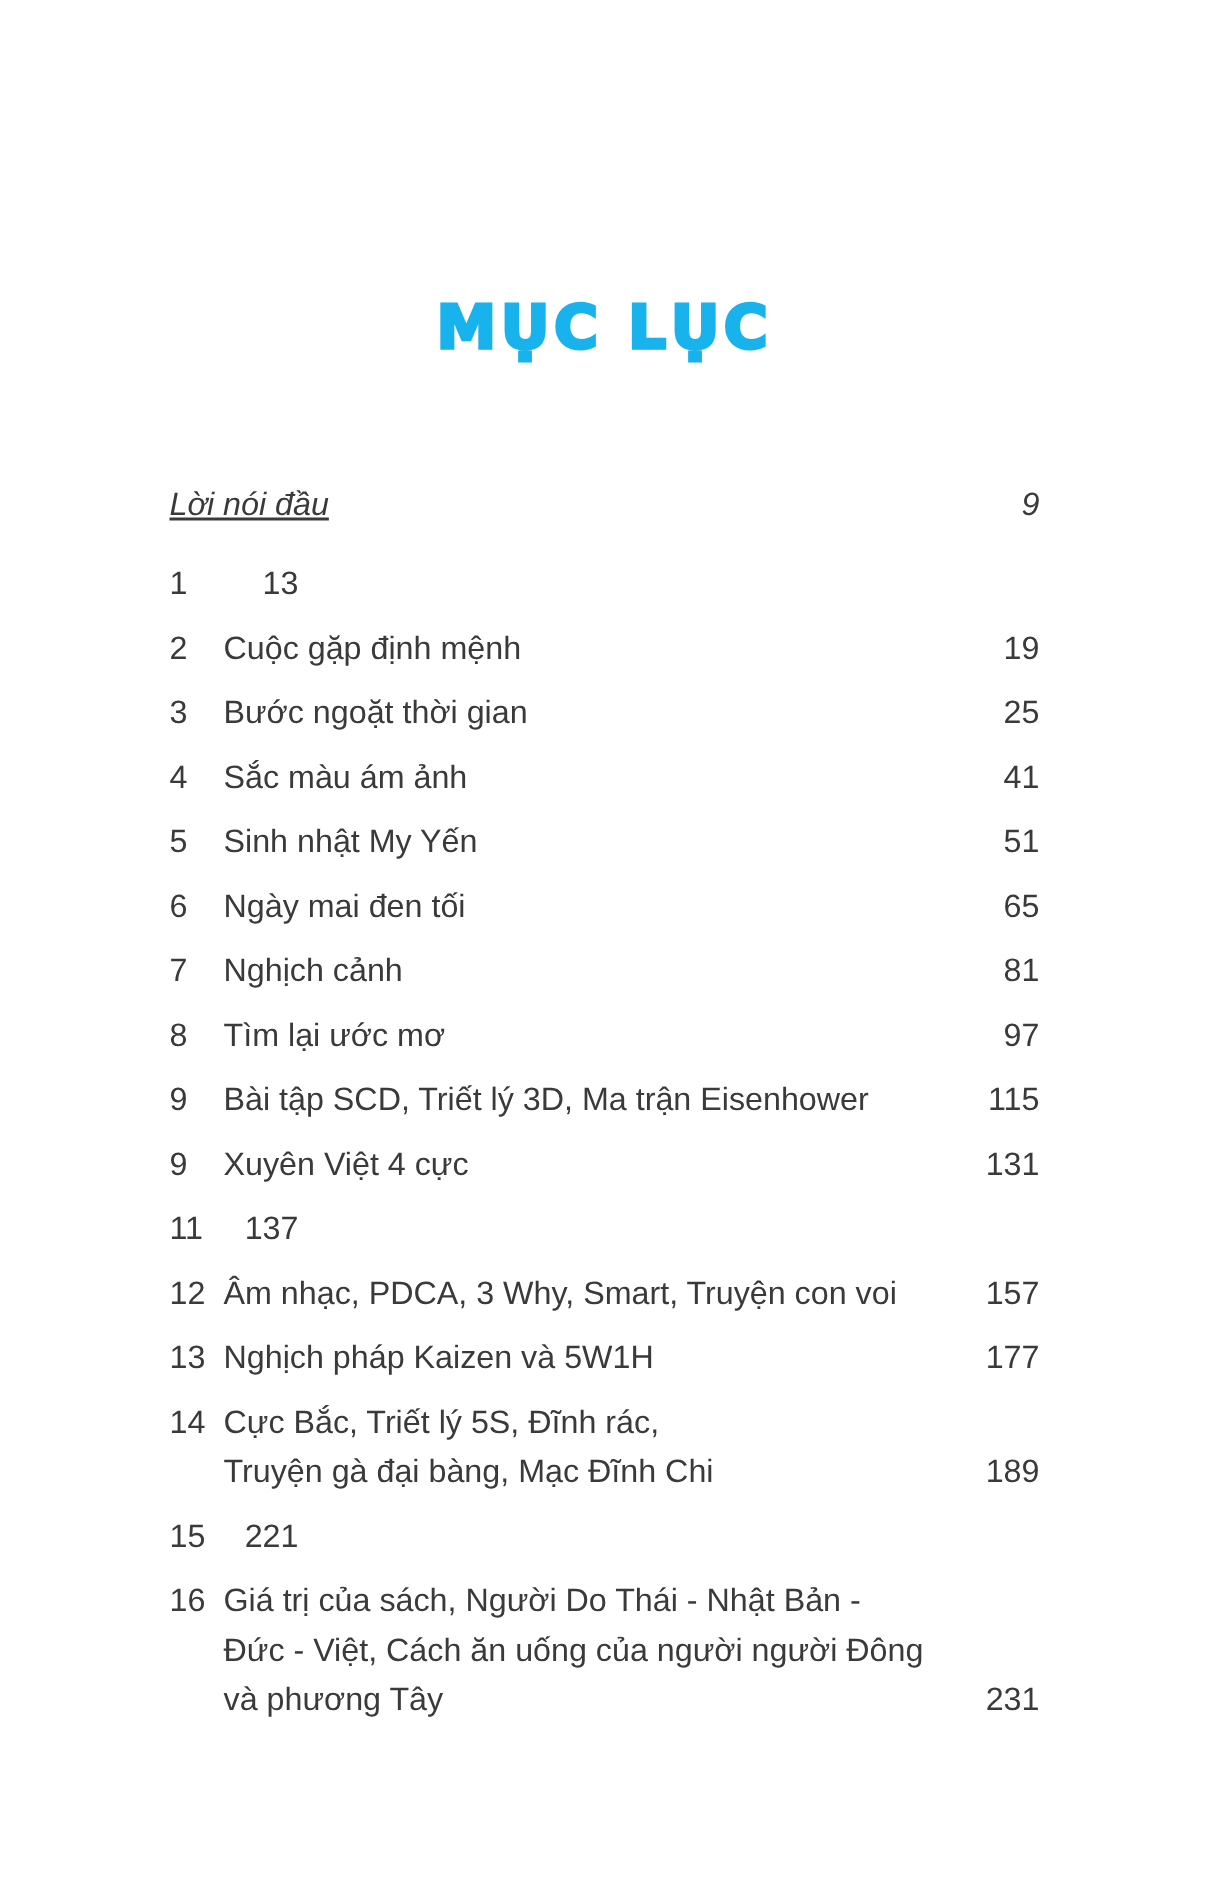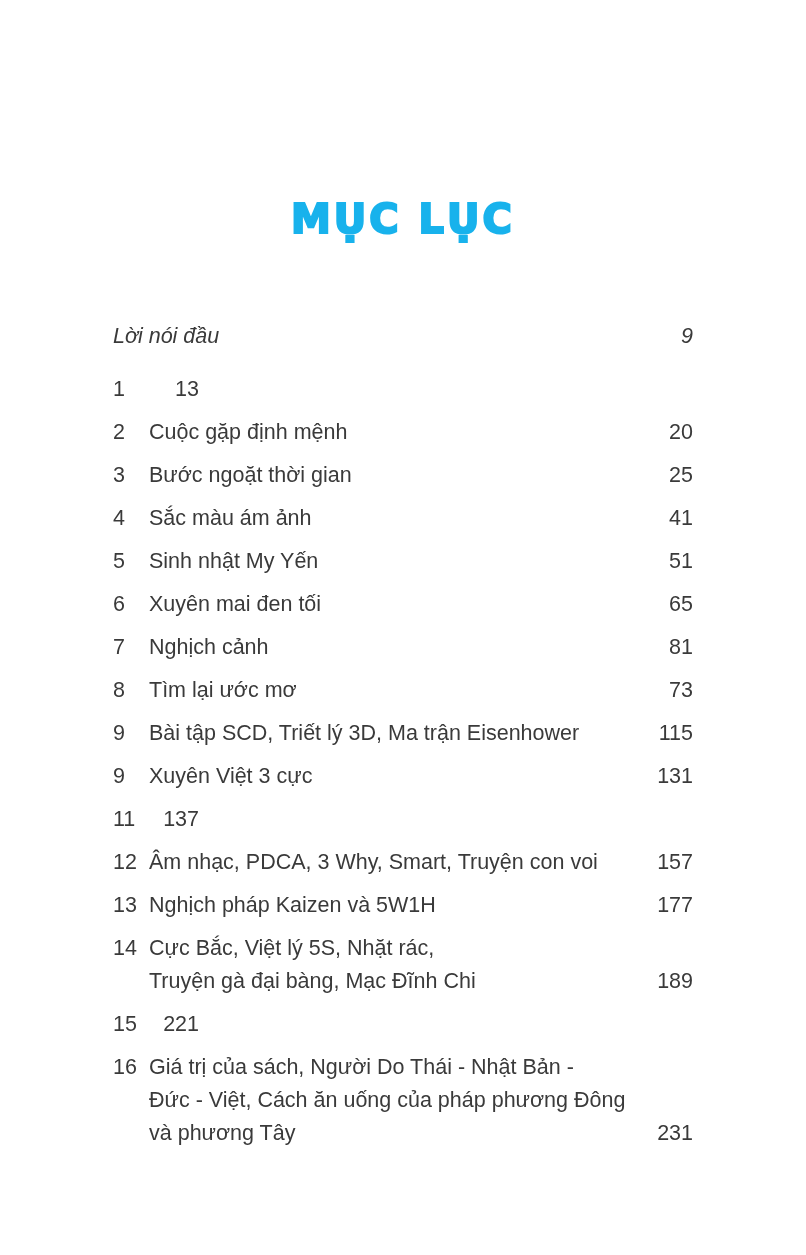--- a/index.html
+++ b/index.html
@@ -32,21 +32,21 @@
     font-family: "DejaVu Sans", sans-serif;
   }
   .preface-row {
     margin-top: 78px;
     display: flex;
     align-items: baseline;
     font-style: italic;
     font-size: 21.5px;
     line-height: 33px;
   }
-  .preface-label { flex: 1; }
+  .preface-label { flex: 1; text-decoration: underline; }
   .preface-page { text-align: right; min-width: 50px; }
   .toc-list {
     margin-top: 20px;
   }
   .toc-entry {
     display: flex;
     align-items: flex-start;
     font-size: 21.5px;
     line-height: 33px;
     margin-bottom: 10px;
@@ -82,21 +82,21 @@
     <div class="toc-list">
         <div class="toc-entry">
           <span class="entry-number">1</span>
           <span class="entry-page">13</span>
         </div>
         <div class="toc-entry">
           <span class="entry-number">2</span>
           <span class="entry-title">
             <span class="title-line">Cuộc gặp định mệnh</span>
           </span>
-          <span class="entry-page">20</span>
+          <span class="entry-page">19</span>
         </div>
         <div class="toc-entry">
           <span class="entry-number">3</span>
           <span class="entry-title">
             <span class="title-line">Bước ngoặt thời gian</span>
           </span>
           <span class="entry-page">25</span>
         </div>
         <div class="toc-entry">
           <span class="entry-number">4</span>
@@ -108,49 +108,49 @@
         <div class="toc-entry">
           <span class="entry-number">5</span>
           <span class="entry-title">
             <span class="title-line">Sinh nhật My Yến</span>
           </span>
           <span class="entry-page">51</span>
         </div>
         <div class="toc-entry">
           <span class="entry-number">6</span>
           <span class="entry-title">
-            <span class="title-line">Xuyên mai đen tối</span>
+            <span class="title-line">Ngày mai đen tối</span>
           </span>
           <span class="entry-page">65</span>
         </div>
         <div class="toc-entry">
           <span class="entry-number">7</span>
           <span class="entry-title">
             <span class="title-line">Nghịch cảnh</span>
           </span>
           <span class="entry-page">81</span>
         </div>
         <div class="toc-entry">
           <span class="entry-number">8</span>
           <span class="entry-title">
             <span class="title-line">Tìm lại ước mơ</span>
           </span>
-          <span class="entry-page">73</span>
+          <span class="entry-page">97</span>
         </div>
         <div class="toc-entry">
           <span class="entry-number">9</span>
           <span class="entry-title">
             <span class="title-line">Bài tập SCD, Triết lý 3D, Ma trận Eisenhower</span>
           </span>
           <span class="entry-page">115</span>
         </div>
         <div class="toc-entry">
           <span class="entry-number">9</span>
           <span class="entry-title">
-            <span class="title-line">Xuyên Việt 3 cực</span>
+            <span class="title-line">Xuyên Việt 4 cực</span>
           </span>
           <span class="entry-page">131</span>
         </div>
         <div class="toc-entry">
           <span class="entry-number">11</span>
           <span class="entry-page">137</span>
         </div>
         <div class="toc-entry">
           <span class="entry-number">12</span>
           <span class="entry-title">
@@ -161,34 +161,34 @@
         <div class="toc-entry">
           <span class="entry-number">13</span>
           <span class="entry-title">
             <span class="title-line">Nghịch pháp Kaizen và 5W1H</span>
           </span>
           <span class="entry-page">177</span>
         </div>
         <div class="toc-entry">
           <span class="entry-number">14</span>
           <span class="entry-title">
-            <span class="title-line">Cực Bắc, Việt lý 5S, Nhặt rác,</span>
+            <span class="title-line">Cực Bắc, Triết lý 5S, Đĩnh rác,</span>
             <span class="title-line">Truyện gà đại bàng, Mạc Đĩnh Chi</span>
           </span>
           <span class="entry-page">189</span>
         </div>
         <div class="toc-entry">
           <span class="entry-number">15</span>
           <span class="entry-page">221</span>
         </div>
         <div class="toc-entry">
           <span class="entry-number">16</span>
           <span class="entry-title">
             <span class="title-line">Giá trị của sách, Người Do Thái - Nhật Bản -</span>
-            <span class="title-line">Đức - Việt, Cách ăn uống của pháp phương Đông</span>
+            <span class="title-line">Đức - Việt, Cách ăn uống của người người Đông</span>
             <span class="title-line">và phương Tây</span>
           </span>
           <span class="entry-page">231</span>
         </div>
       </div>
 
   </div>
 </div>
 
 </body></html>

